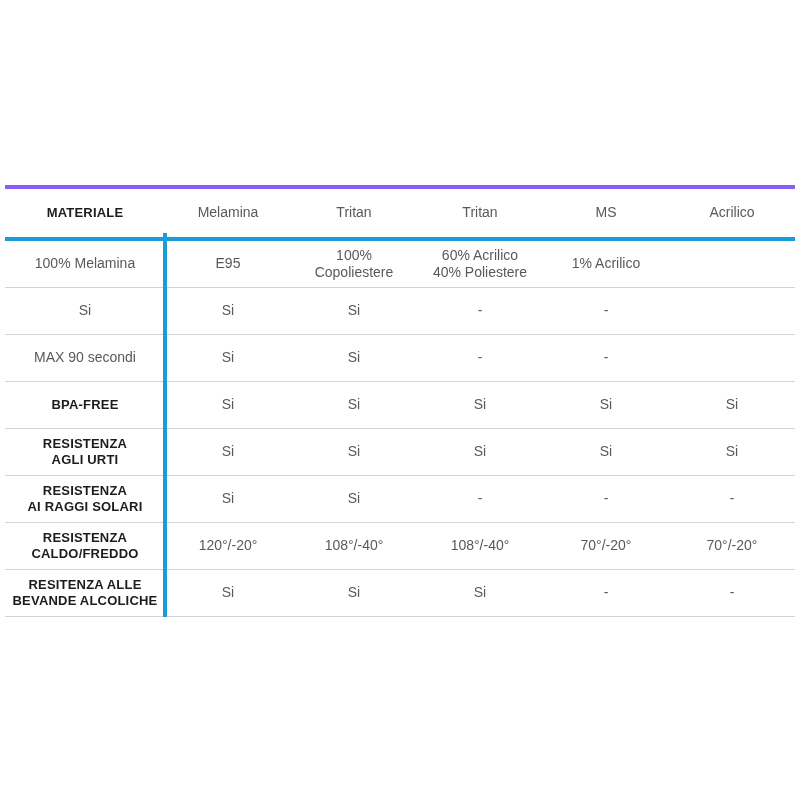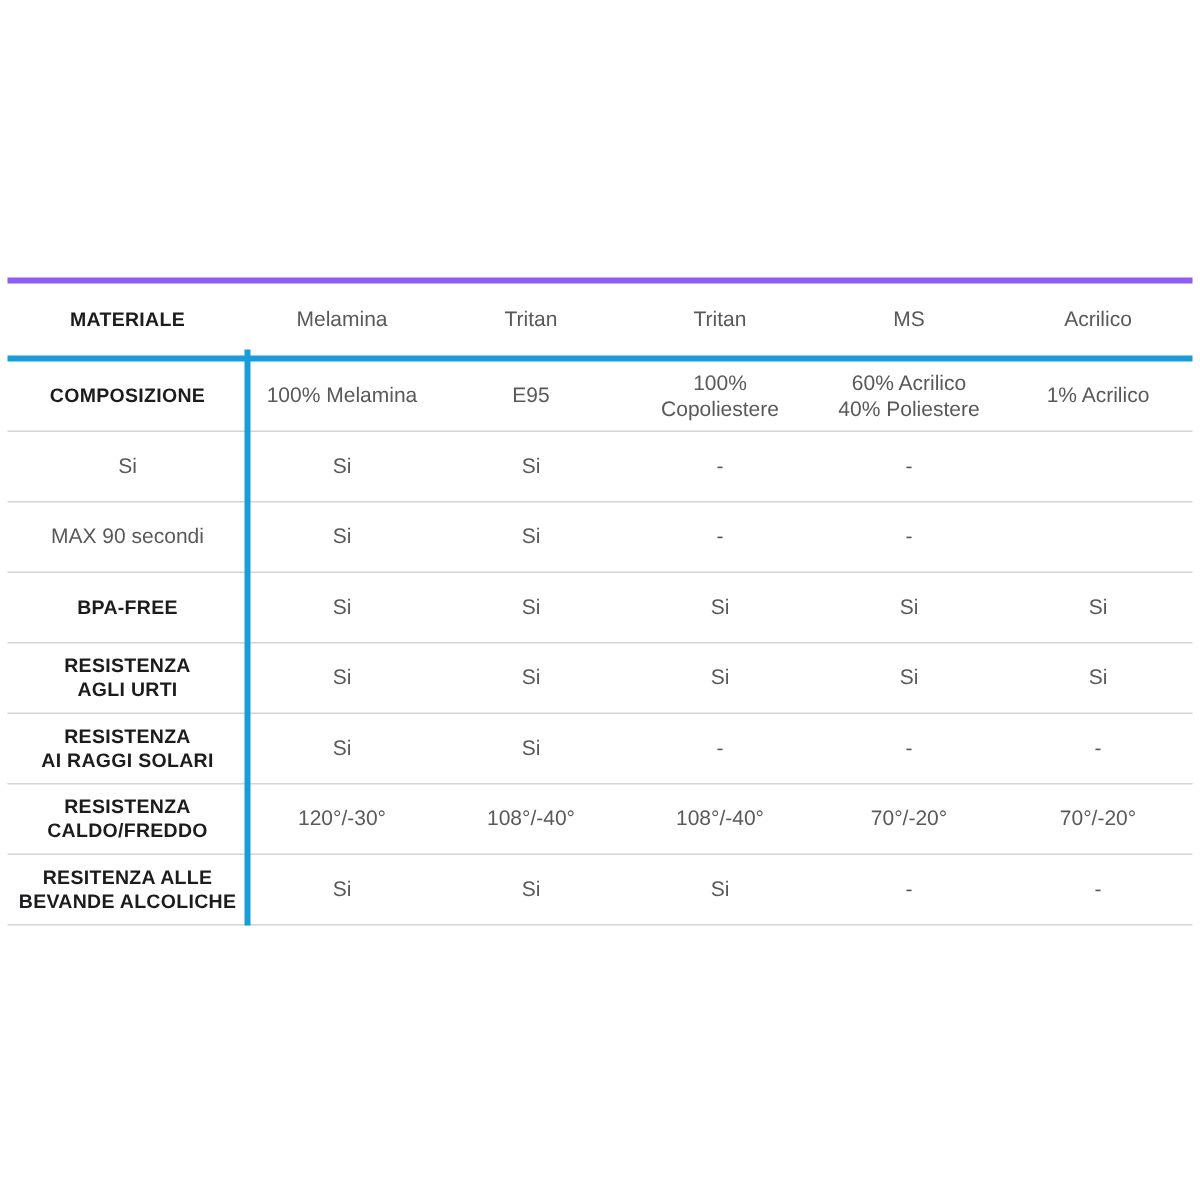--- a/index.html
+++ b/index.html
@@ -74,21 +74,20 @@
 
   <div class="cell col-head">Melamina</div>
       <div class="cell col-head">Tritan</div>
       <div class="cell col-head">Tritan</div>
       <div class="cell col-head">MS</div>
       <div class="cell col-head">Acrilico</div>
     </div>
   <div>
 
   <div class="row">
-        <div class="cell row-label">COMPOSIZIONE</div>
         <div class="cell value">100% Melamina</div>
         <div class="cell value">E95</div>
         <div class="cell value">100% Copoliestere</div>
         <div class="cell value">60% Acrilico
 40% Poliestere</div>
         <div class="cell value">1% Acrilico</div>
       </div>
       <div class="row">
         <div class="cell value">Si</div>
         <div class="cell value">Si</div>
@@ -125,21 +124,21 @@
 AI RAGGI SOLARI</div>
         <div class="cell value">Si</div>
         <div class="cell value">Si</div>
         <div class="cell value">-</div>
         <div class="cell value">-</div>
         <div class="cell value">-</div>
       </div>
       <div class="row">
         <div class="cell row-label">RESISTENZA
 CALDO/FREDDO</div>
-        <div class="cell value">120°/-30°</div>
+        <div class="cell value">120°/-20°</div>
         <div class="cell value">108°/-40°</div>
         <div class="cell value">108°/-40°</div>
         <div class="cell value">70°/-20°</div>
         <div class="cell value">70°/-20°</div>
       </div>
       <div class="row">
         <div class="cell row-label">RESITENZA ALLE
 BEVANDE ALCOLICHE</div>
         <div class="cell value">Si</div>
         <div class="cell value">Si</div>

